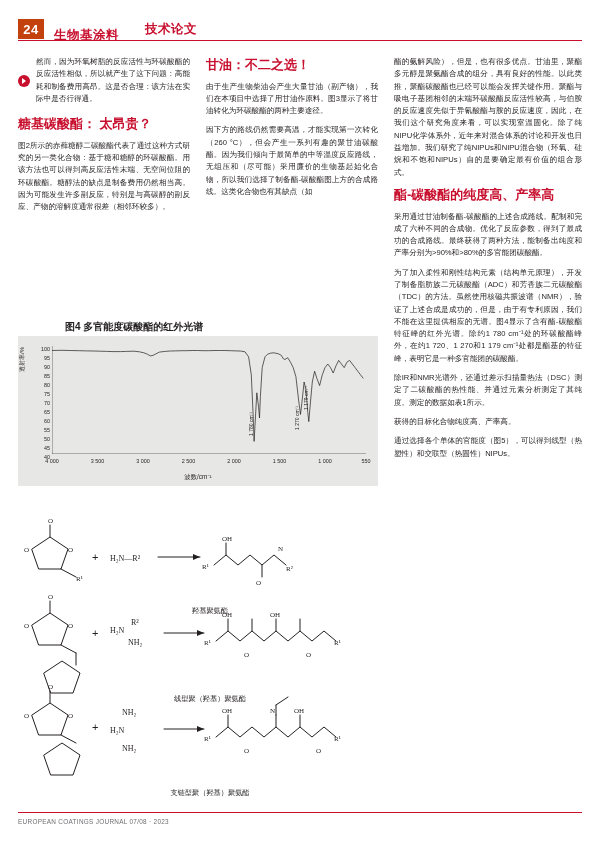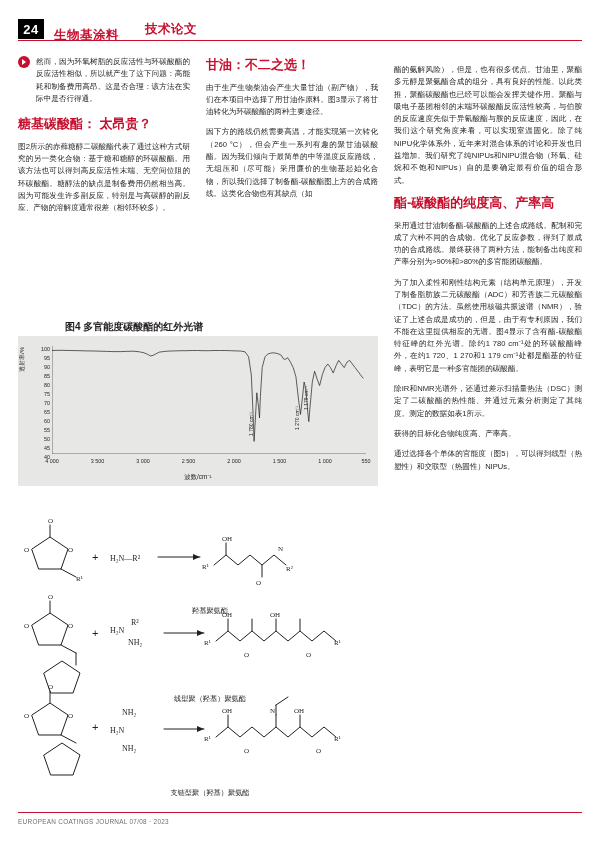--- a/index.html
+++ b/index.html
@@ -26,21 +26,21 @@
   .header {
     position: absolute;
     top: 18px;
     left: 18px;
     right: 18px;
     height: 22px;
     display: flex;
     align-items: center;
   }
   .page-num-box {
-    background: #000000;
+    background: #c2410c;
     color: #ffffff;
     font-size: 13px;
     font-weight: bold;
     width: 26px;
     height: 20px;
     display: flex;
     align-items: center;
     justify-content: center;
     letter-spacing: 0.5px;
   }
@@ -71,21 +71,21 @@
   
   .col {
     position: absolute;
     top: 56px;
     font-size: 7.6px;
     line-height: 1.62;
     text-align: justify;
     color: #231f20;
   }
   .col p {
-    margin: 8px 0 7px 0;
+    margin: 0 0 7px 0;
     text-indent: 0;
   }
   .col1 { left: 18px;  width: 172px; }
   .col2 { left: 206px; width: 172px; }
   .col3 { left: 394px; width: 188px; }
 
   .bullet-ic {
     display: inline-block;
     width: 12px;
     height: 12px;
@@ -96,21 +96,21 @@
     margin-right: 4px;
   }
   .bullet-ic::after {
     content: "";
     position: absolute;
     left: 4px; top: 3px;
     border-left: 4px solid #ffffff;
     border-top: 3px solid transparent;
     border-bottom: 3px solid transparent;
   }
-  .lead-row { display: flex; align-items: flex-start; gap: 2px; }
+  .lead-row { display: flex; align-items: center; gap: 2px; }
   .lead-row .lead-txt { flex: 1; }
 
   h3.sub {
     color: #c8102e;
     font-size: 13px;
     font-weight: bold;
     margin: 4px 0 7px 0;
     line-height: 1.35;
   }
   h3.sub.first { margin-top: 0; }

